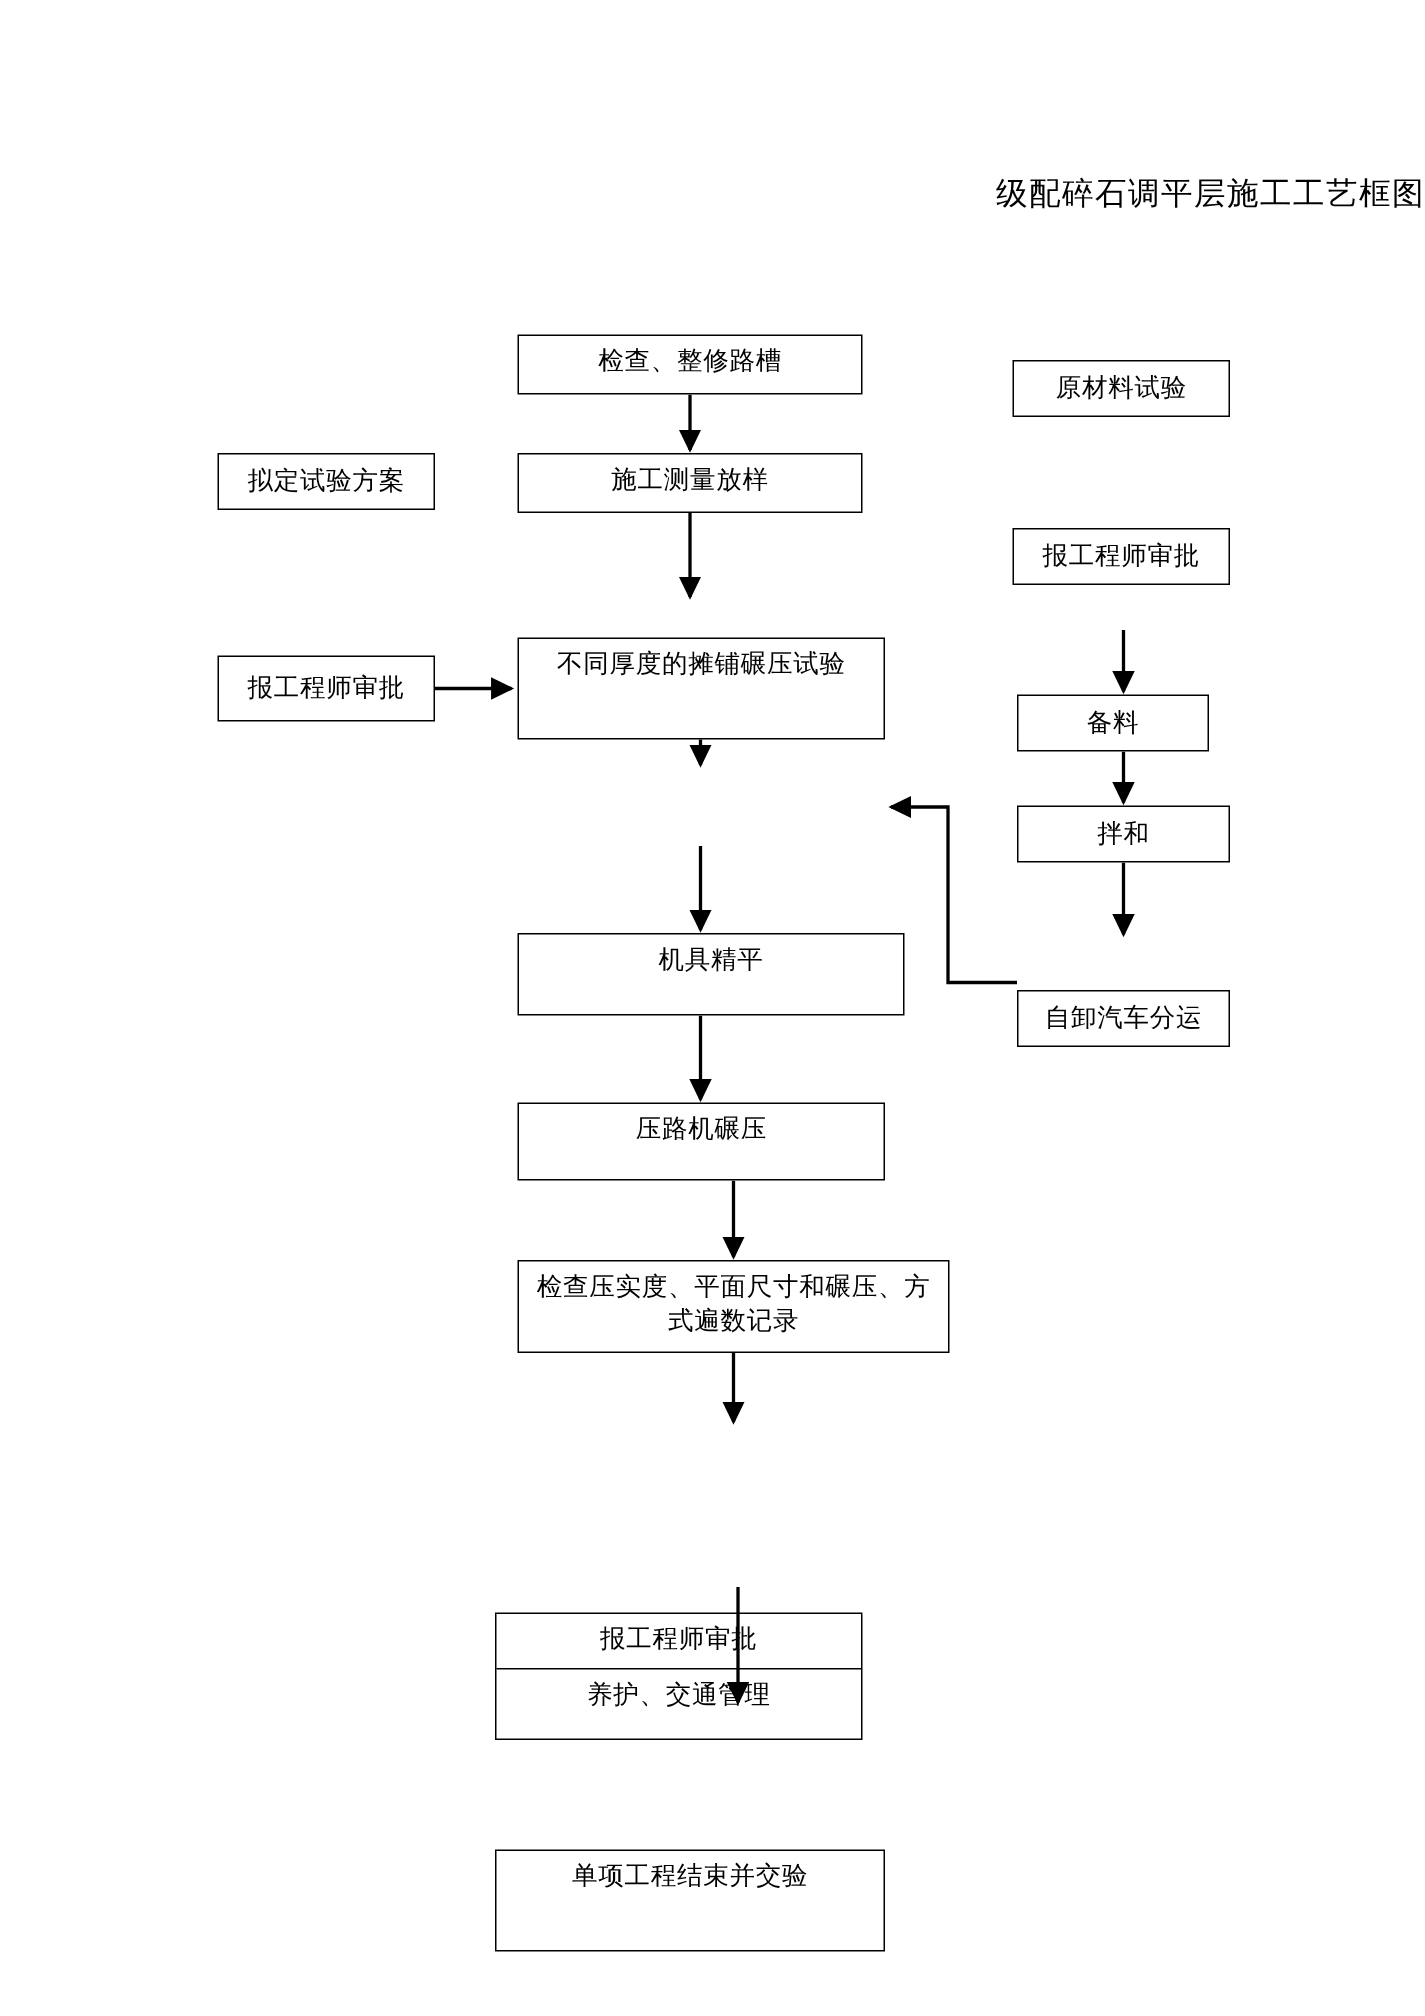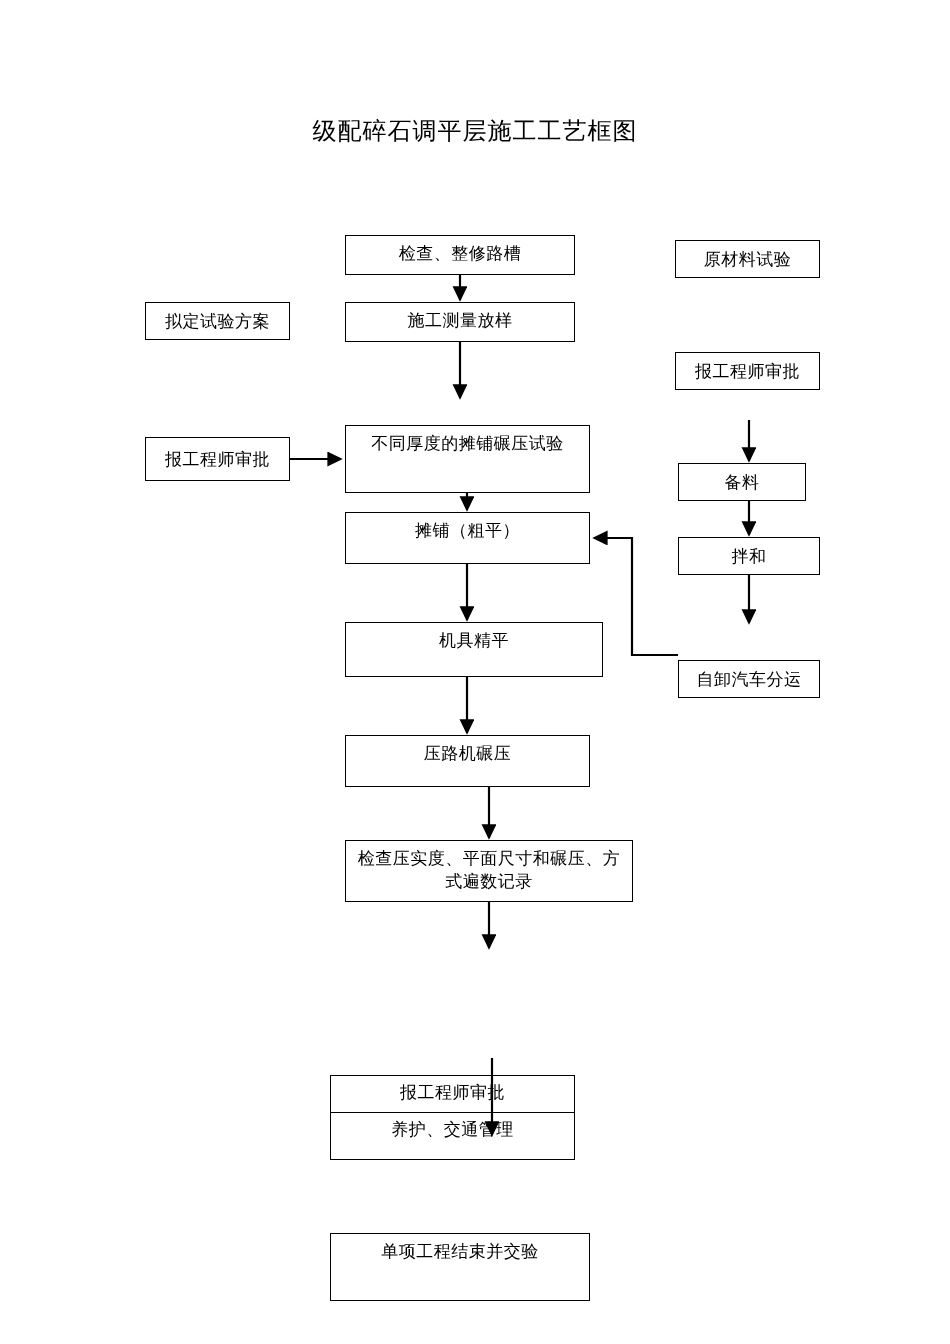--- a/index.html
+++ b/index.html
@@ -15,22 +15,22 @@
     width: 950px;
     height: 1344px;
     background: #ffffff;
     overflow: hidden;
   }
   .title {
     position: absolute;
     left: 0;
     top: 115px;
     width: 950px;
-    text-align: center;
-    font-size: 24px;
+    text-align: right;
+    font-size: 21px;
     letter-spacing: 1px;
     color: #000000;
     font-family: Liberation Mono, monospace;
   }
   .node {
     position: absolute;
     box-sizing: border-box;
     border: 1.5px solid #000000;
     background: #ffffff;
     color: #000000;
@@ -118,21 +118,21 @@
       <line x1="467" y1="677" x2="467" y2="733" marker-end="url(#ah)"></line>
 
       <line x1="489" y1="787" x2="489" y2="838" marker-end="url(#ah)"></line>
 
       <line x1="489" y1="902" x2="489" y2="948" marker-end="url(#ah)"></line>
 
       <line x1="492" y1="1058" x2="492" y2="1135" marker-end="url(#ah)"></line>
     </g>
   </svg>
 
-  <div class="node" style="left:345px; top:235px; width:230px; height:40px;">
+  <div class="node" style="left:345px; top:223px; width:230px; height:40px;">
     <span class="label">检查、整修路槽</span>
   </div>
 
   <div class="node" style="left:345px; top:302px; width:230px; height:40px;">
     <span class="label">施工测量放样</span>
   </div>
 
   <div class="node center-v" style="left:675px; top:240px; width:145px; height:38px;">
     <span class="label">原材料试验</span>
   </div>
@@ -146,23 +146,20 @@
   </div>
 
   <div class="node center-v" style="left:145px; top:437px; width:145px; height:44px;">
     <span class="label">报工程师审批</span>
   </div>
 
   <div class="node" style="left:345px; top:425px; width:245px; height:68px;">
     <span class="label">不同厚度的摊铺碾压试验</span>
   </div>
 
-  <div class="node" style="left:345px; top:512px; width:245px; height:52px;">
-    <span class="label">摊铺（粗平）</span>
-  </div>
 
   <div class="node center-v" style="left:678px; top:463px; width:128px; height:38px;">
     <span class="label">备料</span>
   </div>
 
   <div class="node center-v" style="left:678px; top:537px; width:142px; height:38px;">
     <span class="label">拌和</span>
   </div>
 
   <div class="node center-v" style="left:678px; top:625px; width:142px; height:38px;margin-top:35px;">

